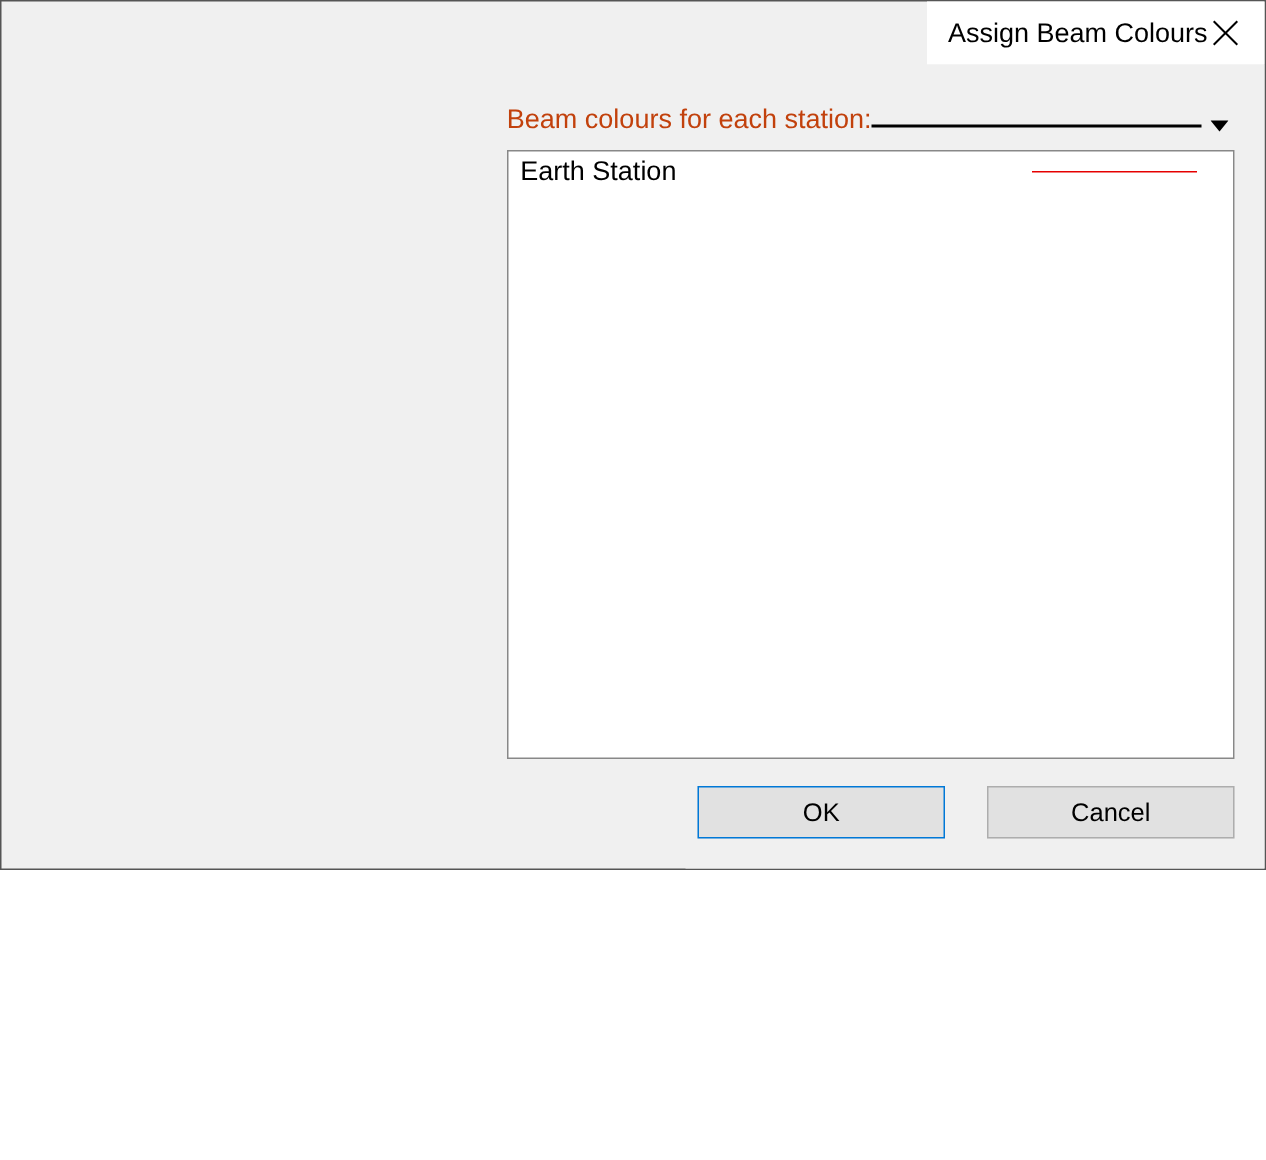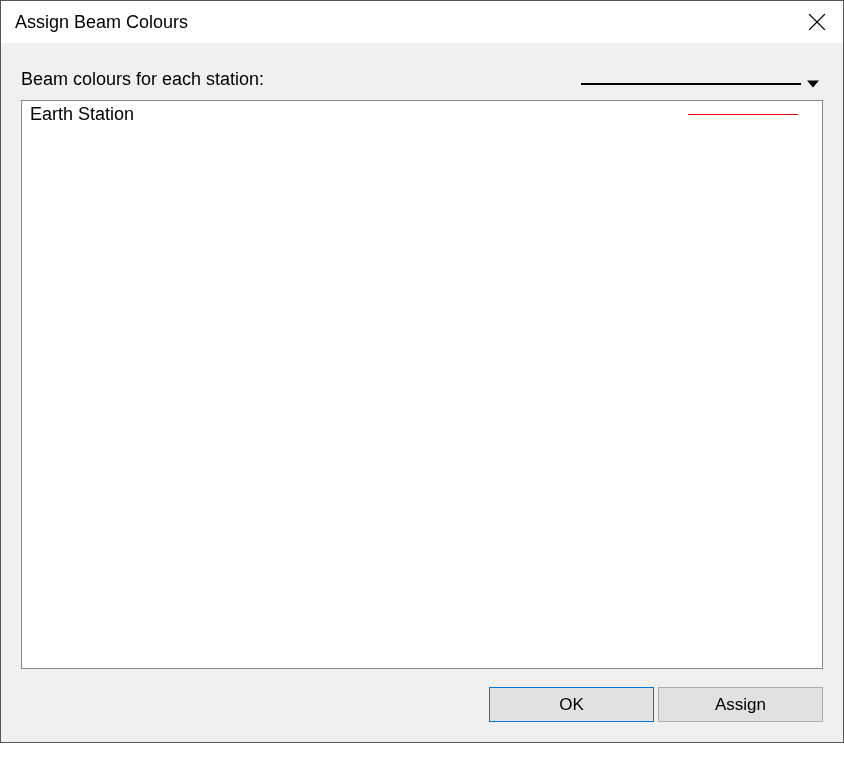--- a/index.html
+++ b/index.html
@@ -10,25 +10,26 @@
     body {
       font-family: "Segoe UI", Tahoma, sans-serif;
       font-size: 15px;
       background: #fff;
       width: 844px;
       height: 773px;
       overflow: hidden;
     }
     .dialog {
       width: 844px;
-      height: 743px;
+      height: 580px;
       border: 1px solid #555;
       background: #f0f0f0;
       display: flex;
       flex-direction: column;
+      align-items: flex-end;
     }
     .titlebar {
       height: 42px;
       background: #fff;
       display: flex;
       align-items: center;
       justify-content: space-between;
       padding: 0 14px 0 14px;
     }
     .titlebar-title {
@@ -56,21 +57,21 @@
     }
     .header-row {
       display: flex;
       justify-content: space-between;
       align-items: flex-end;
       margin-bottom: 10px;
       padding: 10px 0 0 0;
     }
     .header-label {
       font-size: 18px;
-      color: #000000;
+      color: #c2410c;
     }
     .line-picker {
       display: flex;
       align-items: center;
       gap: 6px;
       padding-right: 4px;
       cursor: pointer;
     }
     .line-preview {
       width: 220px;
@@ -102,21 +103,21 @@
       font-size: 18px;
       color: #000;
     }
     .row-colour {
       width: 110px;
       height: 1px;
     }
     .button-row {
       display: flex;
       justify-content: flex-end;
-      gap: 4px;
+      gap: 28px;
       padding: 0 20px 20px 8px;
       background: #f0f0f0;
     }
     .btn {
       min-width: 165px;
       height: 35px;
       border: 1px solid #adadad;
       background: #e1e1e1;
       font-size: 17px;
       cursor: pointer;
@@ -160,16 +161,16 @@
     <div class="list-row">
           <span class="row-label">Earth Station</span>
           <span class="row-colour" style="background: rgb(230, 0, 0);"></span>
         </div>
       </div>
 
   </div>
 
   <div class="button-row">
     <button class="btn primary">OK</button>
-    <button class="btn">Assign</button>
+    <button class="btn">Cancel</button>
   </div>
 
 </div>
 
 </body></html>

